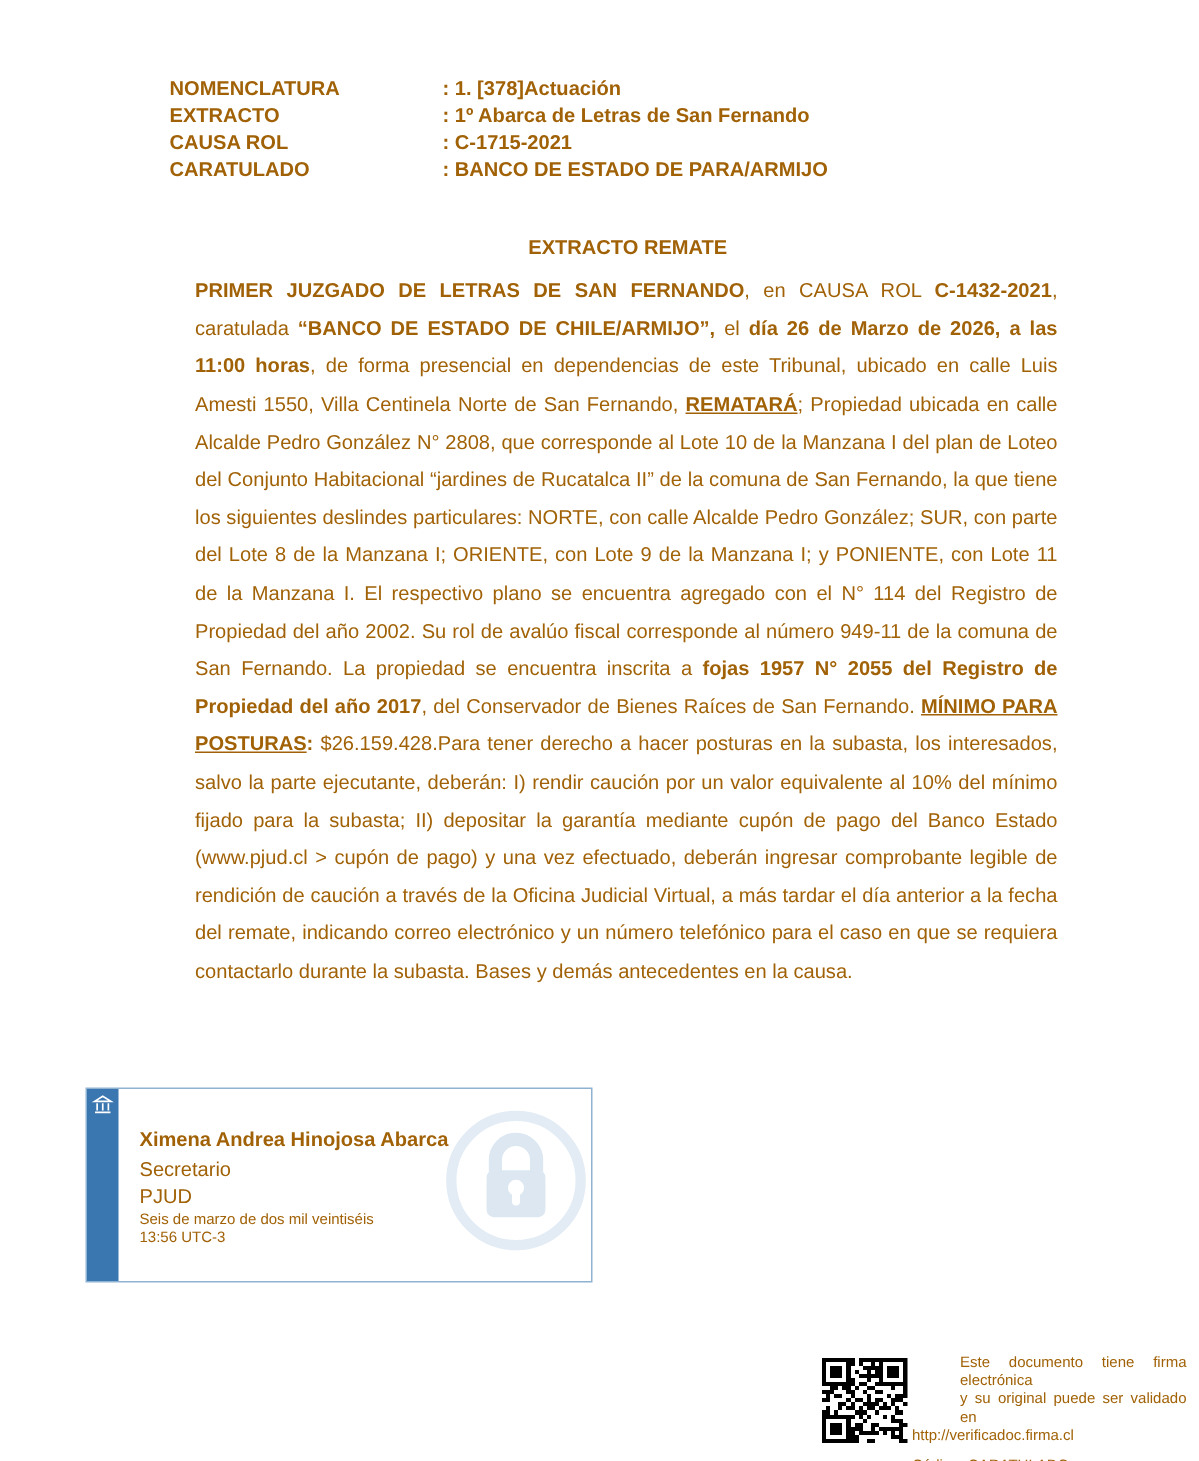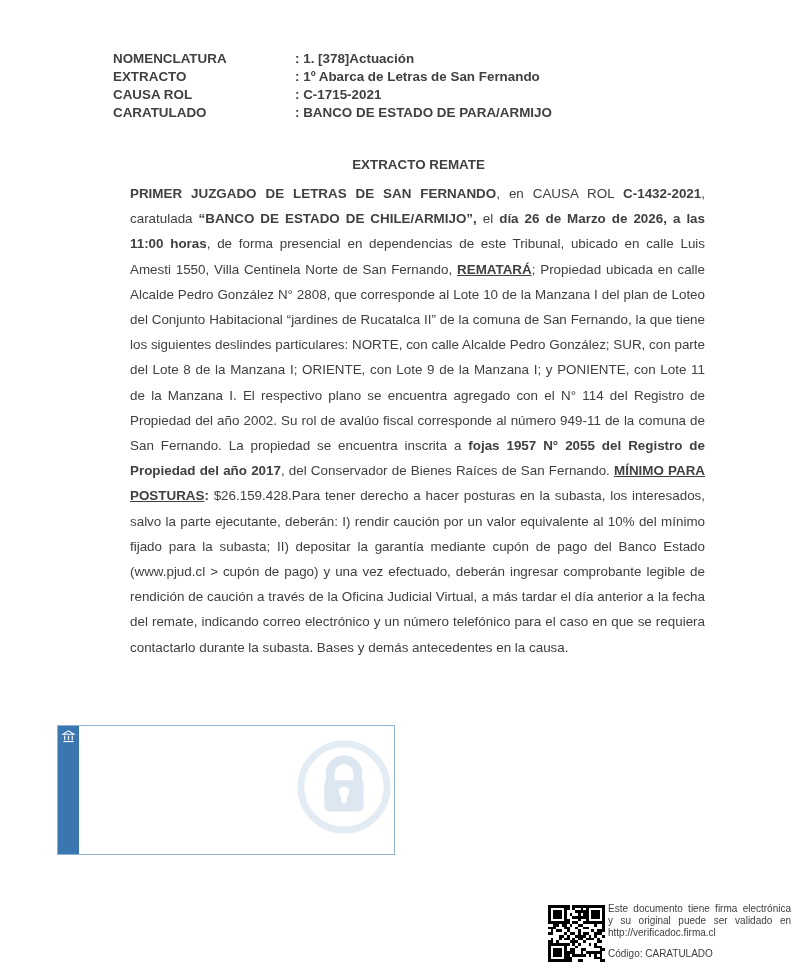--- a/index.html
+++ b/index.html
@@ -1,21 +1,21 @@
 <!DOCTYPE html>
 <html style="--signature-bar: #3a76af; --signature-border: #8fb2d1; --watermark: #dde8f3; --text: #000000;"><head>
 <meta charset="utf-8">
 <style>
   html,body{margin:0;padding:0;background:#ffffff;}
   .page{
     position:relative;
     width:799px;height:974px;
     background:#ffffff;
     font-family:"Liberation Sans","DejaVu Sans",sans-serif;
-    color:#404040;
+    color:#a16207;
     overflow:hidden;
   }
   
   .case-header{
     position:absolute;left:113px;top:50px;
     font-size:13.4px;font-weight:bold;line-height:18px;
   }
   .hrow{white-space:nowrap;}
   .hlabel{display:inline-block;width:182px;}
   
@@ -46,21 +46,21 @@
   .signame{font-size:13.4px;font-weight:bold;margin-bottom:5px;}
   .sigrole,.sigorg{font-size:13.4px;margin-bottom:3px;}
   .sigdate,.sigtime{font-size:10px;line-height:11.5px;}
   
   .qr{position:absolute;left:548px;top:905px;width:57px;height:57px;}
   .qr svg{display:block;width:57px;height:57px;shape-rendering:crispEdges;}
   .ftext{
     position:absolute;left:608px;top:903px;width:183px;
     font-size:10px;line-height:12.2px;
   }
-  .fline-j{text-align:justify;text-align-last:justify;}
+  .fline-j{text-align:justify;text-align-last:justify;margin-left:32px;}
   .fcode{margin-top:8px;}
 </style>
 </head>
 <body>
 
 <div class="page">
 
   <div class="case-header">
     <div class="hrow">
       <span class="hlabel">NOMENCLATURA</span><span class="hvalue">: 1. [378]Actuación</span>
@@ -95,20 +95,27 @@
       </span>
     </div>
     <div class="sig-watermark">
       <svg viewBox="0 0 100 100" width="98" height="98">
         <circle cx="50" cy="50" r="44" fill="none" stroke="#e3ecf5" stroke-width="7"></circle>
         <path d="M36 44 v-8 a14 14 0 0 1 28 0 v8" fill="none" stroke="#dce7f2" stroke-width="9"></path>
         <rect x="30" y="43" width="40" height="32" rx="5" fill="#dce7f2"></rect>
         <circle cx="50" cy="55" r="5.5" fill="#ffffff"></circle>
         <rect x="47.3" y="56" width="5.4" height="11" rx="2.5" fill="#ffffff"></rect>
       </svg>
+    </div>
+    <div class="sigcontent">
+      <div class="signame">Ximena Andrea Hinojosa Abarca</div>
+      <div class="sigrole">Secretario</div>
+      <div class="sigorg">PJUD</div>
+      <div class="sigdate">Seis de marzo de dos mil veintiséis</div>
+      <div class="sigtime">13:56 UTC-3</div>
     </div>
   </div>
 
   <div class="qr">
     <svg id="qr-svg" viewBox="0 0 21 21" fill="#000000">
         <rect x="0" y="0" width="1" height="1"></rect>
         <rect x="1" y="0" width="1" height="1"></rect>
         <rect x="2" y="0" width="1" height="1"></rect>
         <rect x="3" y="0" width="1" height="1"></rect>
         <rect x="4" y="0" width="1" height="1"></rect>

